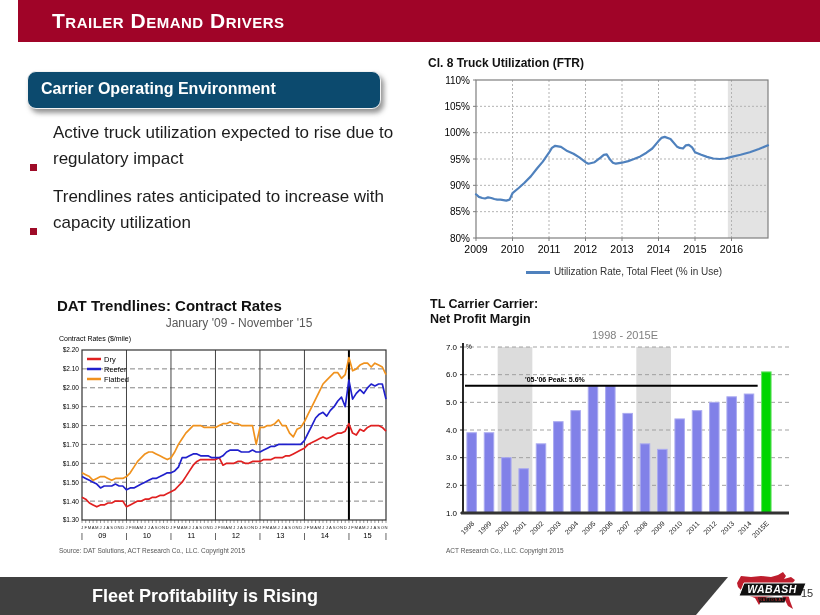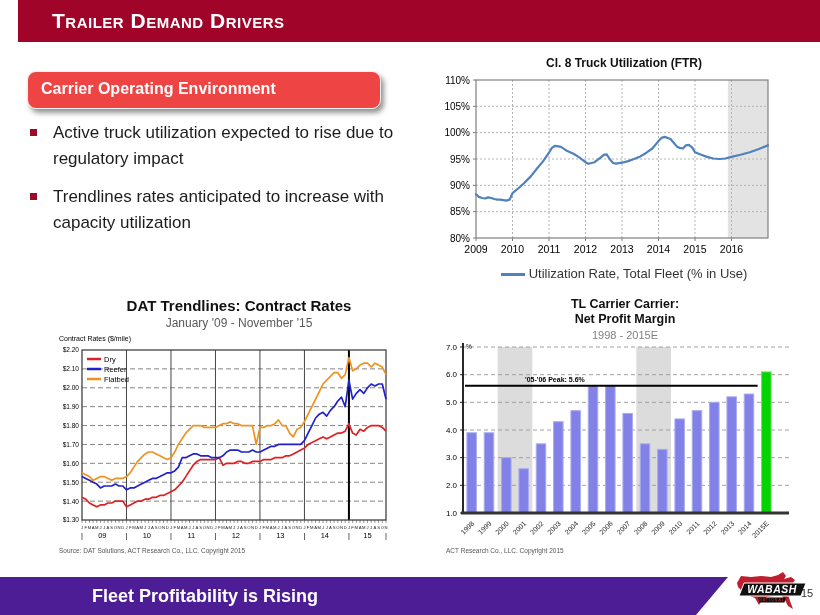--- a/index.html
+++ b/index.html
@@ -6,57 +6,57 @@
   body{width:820px;height:615px;position:relative;overflow:hidden;
        font-family:"Liberation Sans","DejaVu Sans",sans-serif;}
   .slide{position:absolute;inset:0;background:#fff;}
 
   
   .header{position:absolute;left:18px;top:0;width:820px;height:42px;background:#A00428;}
   .header-title{position:absolute;left:34px;top:0;line-height:42px;color:#fff;
      font-weight:bold;font-size:21px;font-variant:small-caps;letter-spacing:.5px;}
 
   
-  .env-box{position:absolute;left:27px;top:71px;width:352px;height:36px;background:#ef4444;
+  .env-box{position:absolute;left:27px;top:71px;width:352px;height:36px;background:#0c4a6e;
      border-radius:9px;box-shadow:3px 4px 5px rgba(90,90,90,.65);border:1px solid #f2f2f2;}
   .env-box span{display:block;padding-left:13px;line-height:34px;color:#fff;
      font-weight:bold;font-size:16px;}
 
   
   .bullets{position:absolute;left:30px;top:120px;width:378px;}
-  .bullet{display:flex;margin-bottom:13px;}
+  .bullet{display:flex;margin-bottom:13px;align-items:flex-end;}
   .bullet-marker{flex:0 0 7px;width:7px;height:7px;background:#9E0B28;margin:9px 16px 0 0;}
   .bullet-text{font-size:17px;color:#1c1c1c;line-height:1.5;}
 
   
   .chart{position:absolute;}
-  .chart-title{text-align:center;font-weight:bold;color:#111;}
+  .chart-title{text-align:left;font-weight:bold;color:#111;}
   .chart-subtitle{text-align:center;color:#595959;}
   .source{font-size:6.5px;color:#555;}
 
   .chart-util{left:428px;top:56px;width:392px;}
   .chart-util .chart-title{font-size:12px;}
-  .legend-row{text-align:center;font-size:13px;color:#333;margin-top:-4px;}
+  .legend-row{text-align:center;font-size:10px;color:#333;margin-top:-4px;}
   .legend-line{display:inline-block;width:24px;height:2.5px;background:#4f81bd;
      vertical-align:middle;margin-right:4px;}
 
   .chart-dat{left:57px;top:297px;width:364px;}
   .chart-dat .chart-title{font-size:15px;}
   .chart-dat .chart-subtitle{font-size:12px;margin-top:2px;}
   .chart-dat .source{margin-top:3px;padding-left:2px;}
 
   .chart-margin{left:430px;top:297px;width:390px;}
   .chart-margin .chart-title{font-size:12.5px;line-height:1.2;}
   .chart-margin .chart-subtitle{font-size:11px;color:#808080;margin-top:2px;}
   .chart-margin .source{padding-left:16px;}
 
   svg{display:block;}
 
   
-  .footer-bar{position:absolute;left:0;top:577px;width:728px;height:38px;background:#4c1d95;
+  .footer-bar{position:absolute;left:0;top:577px;width:728px;height:38px;background:#404040;
      clip-path:polygon(0 0,728px 0,696px 38px,0 38px);}
   .footer-msg{padding-left:92px;line-height:38px;color:#fff;font-weight:bold;font-size:18px;}
   .logo{position:absolute;left:731px;top:567px;width:78px;height:46px;}
   .page-num{position:absolute;left:801px;top:587px;font-size:11px;color:#333;}
 </style>
 </head>
 <body>
 
 <div class="slide">
 

